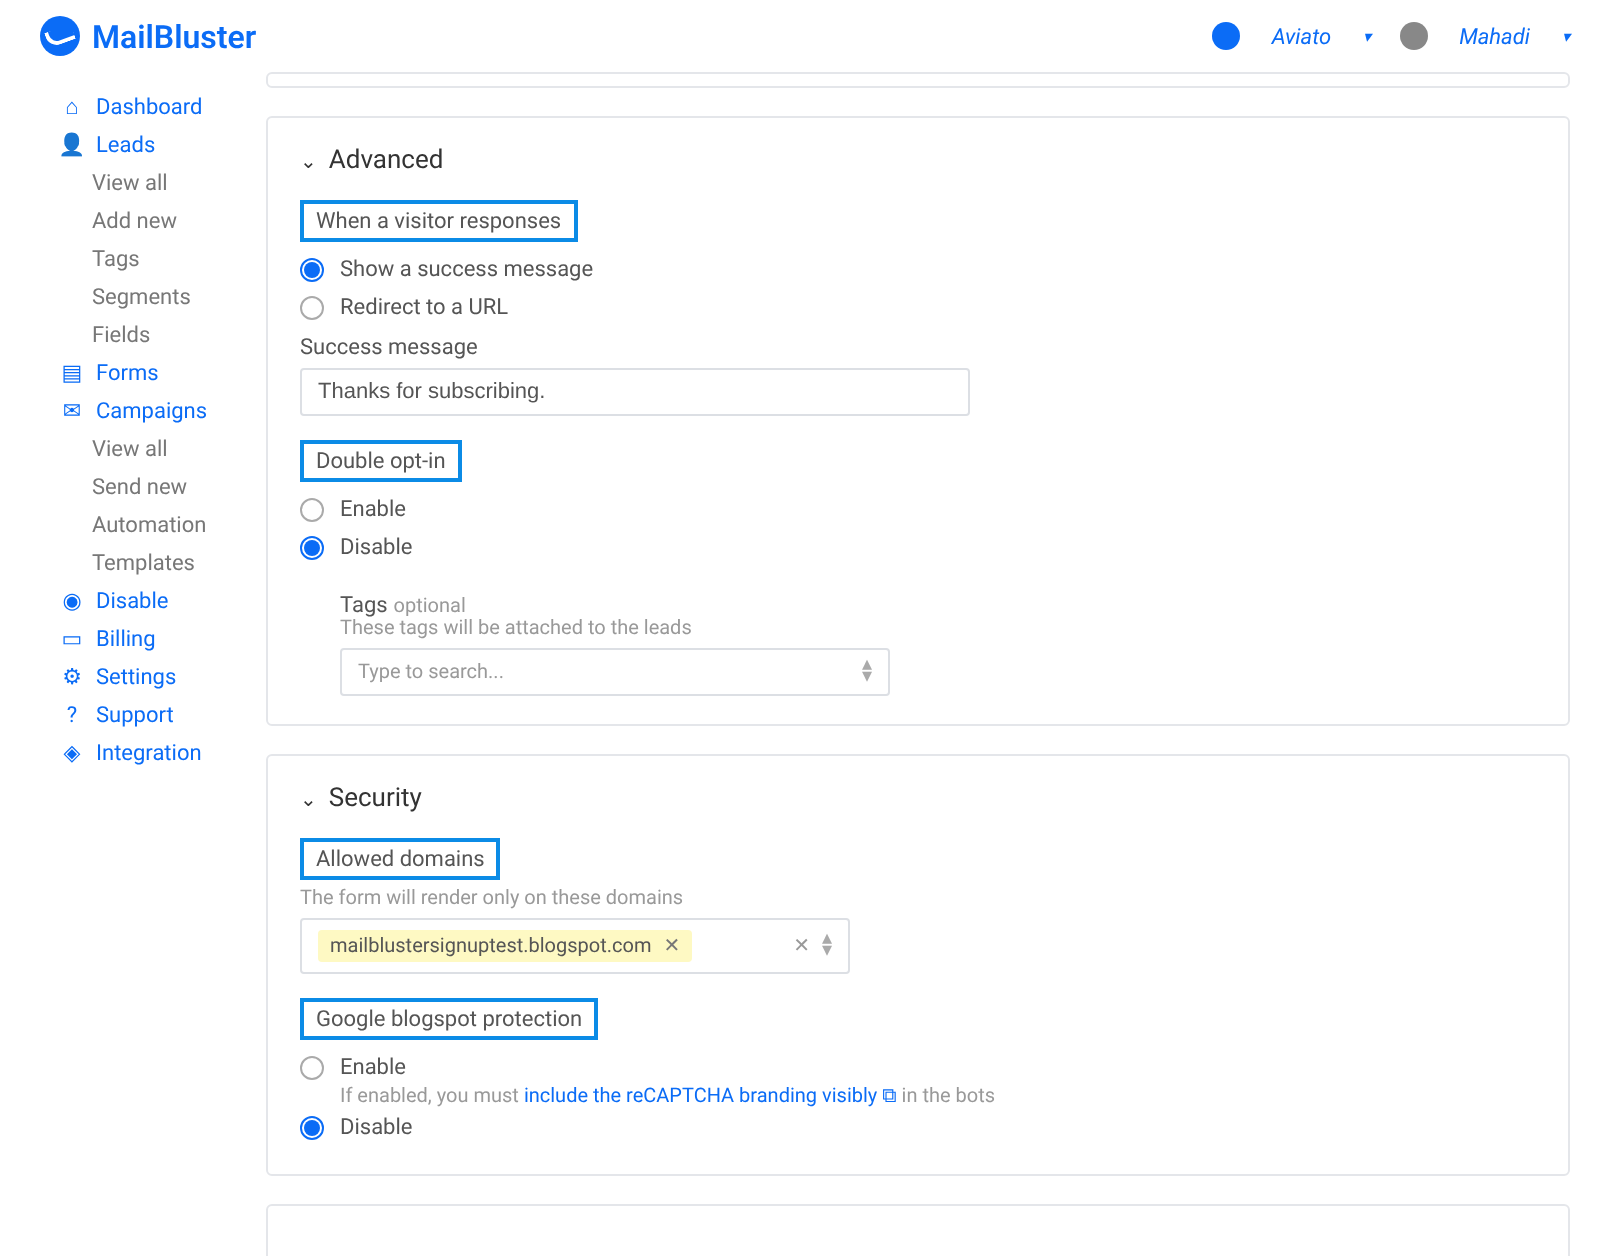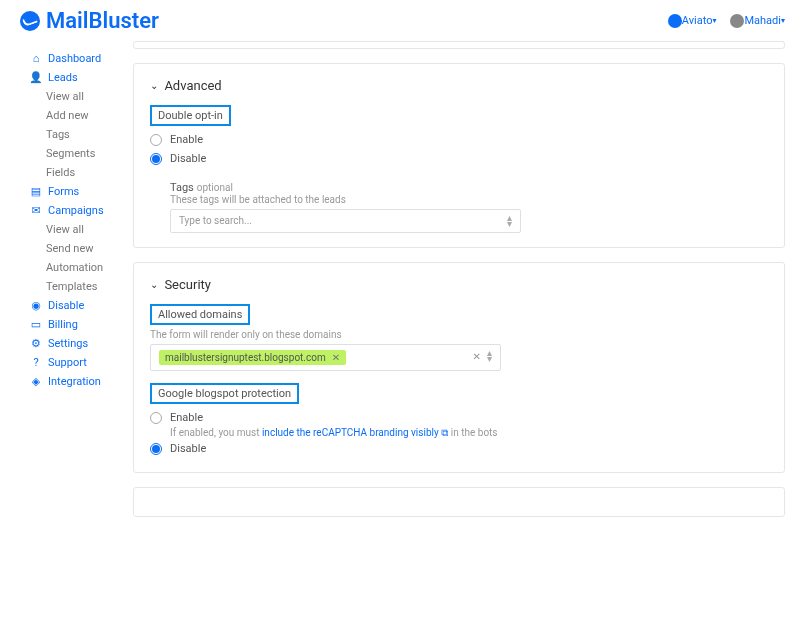--- a/index.html
+++ b/index.html
@@ -1,22 +1,22 @@
 <!DOCTYPE html>
 <html><head>
 <meta charset="utf-8">
 <style>
 * { box-sizing: border-box; margin: 0; padding: 0; }
 body { font-family: -apple-system, BlinkMacSystemFont, "Segoe UI", Roboto, sans-serif; font-size: 12px; color: #555; background: #fff; }
 .top { display: flex; justify-content: space-between; align-items: center; padding: 8px 20px; }
-.logo { display: flex; align-items: center; gap: 6px; font-size: 22px; font-weight: 600; color: #0b6cf6; }
+.logo { display: flex; align-items: center; gap: 6px; font-size: 16px; font-weight: 600; color: #0b6cf6; }
 .logo-icon { width: 20px; height: 20px; border-radius: 50%; background: #0b6cf6; position: relative; }
 .logo-icon::after { content: ""; position: absolute; top: 6px; left: 3px; width: 12px; height: 6px; border: 2px solid #fff; border-top: none; border-right: none; transform: rotate(-20deg); border-radius: 0 0 0 6px; }
 .top-right { display: flex; gap: 14px; align-items: center; font-size: 11px; color: #0b6cf6; }
-.top-right .item { display: flex; align-items: center; gap: 0; cursor: pointer; }
+.top-right .item { display: flex; align-items: center; gap: 16px; cursor: pointer; font-style: italic; }
 .avatar1 { width: 14px; height: 14px; border-radius: 50%; background: #0b6cf6; }
 .avatar2 { width: 14px; height: 14px; border-radius: 50%; background: #888; }
 .chev { font-size: 8px; }
 
 .layout { display: flex; }
 .sidebar { width: 125px; padding: 8px 0 0 30px; font-size: 11px; }
 .sidebar .nav-item { display: flex; align-items: center; gap: 6px; padding: 3px 0; color: #0b6cf6; cursor: pointer; }
 .sidebar .nav-item.sub { padding-left: 16px; color: #777; }
 .sidebar .icon { width: 12px; height: 12px; display: inline-flex; align-items: center; justify-content: center; }
 
@@ -29,23 +29,23 @@
 .label { font-size: 11px; color: #555; display: inline-block; }
 .hl-box { border: 2px solid #0b8be6; padding: 2px 6px; margin-bottom: 4px; display: inline-block; }
 .hint { font-size: 10px; color: #999; }
 .radio-row, .check-row { display: flex; align-items: center; gap: 8px; padding: 3px 0; font-size: 11px; }
 .radio { width: 12px; height: 12px; border: 1px solid #aaa; border-radius: 50%; position: relative; }
 .radio.on { border-color: #0b6cf6; }
 .radio.on::after { content: ""; position: absolute; top: 1px; left: 1px; width: 8px; height: 8px; border-radius: 50%; background: #0b6cf6; }
 
 .input { border: 1px solid #dcdfe4; border-radius: 2px; padding: 5px 8px; font-size: 11px; color: #555; background: #fff; }
 .input.wide { width: 335px; }
-.tagsel { display: flex; justify-content: space-between; align-items: flex-start; width: 351px; }
+.tagsel { display: flex; justify-content: space-between; align-items: center; width: 275px; }
 .tagsel .sorter { color: #aaa; font-size: 10px; line-height: 6px; }
-.tagchip { background: #bef264; border-radius: 2px; padding: 2px 6px; font-size: 10px; color: #555; display: inline-flex; align-items: center; gap: 6px; }
+.tagchip { background: #fef9c3; border-radius: 2px; padding: 2px 6px; font-size: 10px; color: #555; display: inline-flex; align-items: center; gap: 6px; }
 .tagchip .x { color: #777; cursor: pointer; }
 
 .link { color: #0b6cf6; }
 .extlink { font-size: 10px; }
 .group { margin-bottom: 12px; }
 </style>
 </head>
 <body>
 
 <div class="top">
@@ -136,20 +136,35 @@
 
   <div class="main">
     <div class="panel thin" style="height:8px; padding:0;"></div>
 
     <div class="panel">
       <div class="sect-title">
         <span class="chev">⌄</span>
         <span>Advanced</span>
       </div>
 
+      <div class="group">
+        <span class="hl-box label">When a visitor responses</span>
+        <div class="radio-row">
+          <span class="radio on"></span>
+          <span>Show a success message</span>
+        </div>
+        <div class="radio-row">
+          <span class="radio"></span>
+          <span>Redirect to a URL</span>
+        </div>
+        <div class="label" style="margin-top:4px;">Success message</div>
+        <div style="margin-top:4px;">
+          <input class="input wide" value="Thanks for subscribing." style="">
+        </div>
+      </div>
 
       <div class="group">
         <span class="hl-box label">Double opt-in</span>
         <div class="radio-row">
           <span class="radio"></span>
           <span>Enable</span>
         </div>
         <div class="radio-row">
           <span class="radio on"></span>
           <span>Disable</span>

